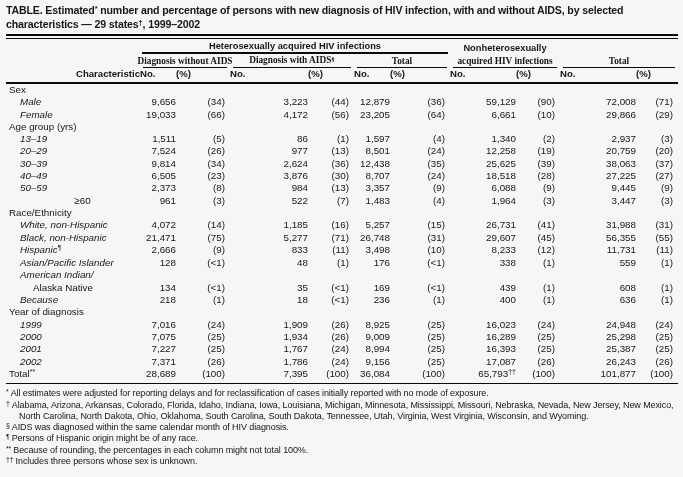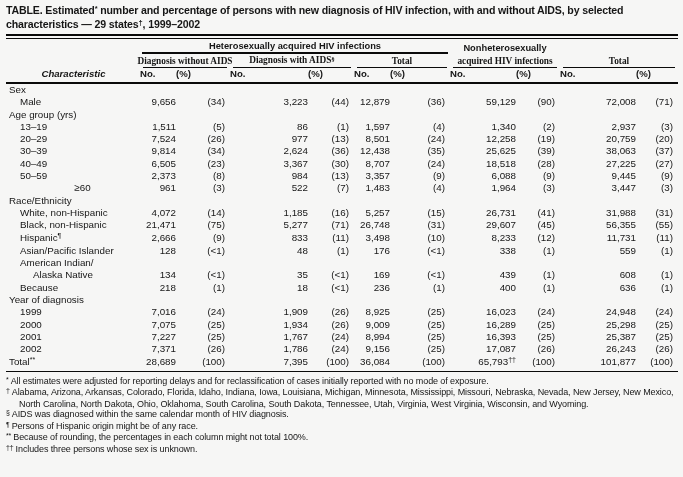--- a/index.html
+++ b/index.html
@@ -50,31 +50,31 @@
   .rule-thick { border-bottom: 2.2px solid #0a0a0a; margin: 0 2px; padding-bottom: 0px; }
   .rule-thin  { border-bottom: 1.4px solid #0a0a0a; margin: 0 3px; padding-bottom: 0px; font-family: Liberation Serif, serif; }
   .hdr-sup { font-size: 7px; position: relative; top: -2px; }
 
   tr.colrow th {
     border-bottom: 2.4px solid #0a0a0a;
     font-size: 9.6px;
     padding-bottom: 2px;
     text-align: left;
   }
-  tr.colrow th.char { text-align: center; padding-left: 1px; font-style: italic; }
+  tr.colrow th.char { text-align: right; padding-left: 1px; }
 
   tbody td {
     font-size: 9.8px;
     line-height: 12.3px;
     white-space: nowrap;
   }
   td.num { text-align: right; }
   td.pct { text-align: right; padding-right: 5px; }
   td.label.ind0 { padding-left: 3px; }
-  td.label.ind1 { padding-left: 14px; }
+  td.label.ind1 { padding-left: 14px; font-style: italic; }
   td.label.ind2 { padding-left: 19px; text-align: center; }
   td.label.ind3 { padding-left: 27px; }
   .mk { font-size: 7px; position: relative; top: -2.5px; letter-spacing: 0; }
   tr.total-row td {
     border-bottom: 1.4px solid #0a0a0a;
     padding-bottom: 2px;
   }
 
   
   .footnotes { margin-top: 4px; }
@@ -189,20 +189,33 @@
           <td class="num">3,223</td>
           <td class="pct">(44)</td>
           <td class="num">12,879</td>
           <td class="pct">(36)</td>
           <td class="num">59,129</td>
           <td class="pct">(90)</td>
           <td class="num">72,008</td>
           <td class="pct">(71)</td>
         </tr>
         <tr>
+          <td class="label ind1">Female</td>
+          <td class="num">19,033</td>
+          <td class="pct">(66)</td>
+          <td class="num">4,172</td>
+          <td class="pct">(56)</td>
+          <td class="num">23,205</td>
+          <td class="pct">(64)</td>
+          <td class="num">6,661</td>
+          <td class="pct">(10)</td>
+          <td class="num">29,866</td>
+          <td class="pct">(29)</td>
+        </tr>
+        <tr>
           <td class="label ind0">Age group (yrs)</td>
           <td class="num"></td>
           <td class="pct"></td>
           <td class="num"></td>
           <td class="pct"></td>
           <td class="num"></td>
           <td class="pct"></td>
           <td class="num"></td>
           <td class="pct"></td>
           <td class="num"></td>
@@ -244,21 +257,21 @@
           <td class="pct">(35)</td>
           <td class="num">25,625</td>
           <td class="pct">(39)</td>
           <td class="num">38,063</td>
           <td class="pct">(37)</td>
         </tr>
         <tr>
           <td class="label ind1">40–49</td>
           <td class="num">6,505</td>
           <td class="pct">(23)</td>
-          <td class="num">3,367</td>
+          <td class="num">3,876</td>
           <td class="pct">(30)</td>
           <td class="num">8,707</td>
           <td class="pct">(24)</td>
           <td class="num">18,518</td>
           <td class="pct">(28)</td>
           <td class="num">27,225</td>
           <td class="pct">(27)</td>
         </tr>
         <tr>
           <td class="label ind1">50–59</td>

